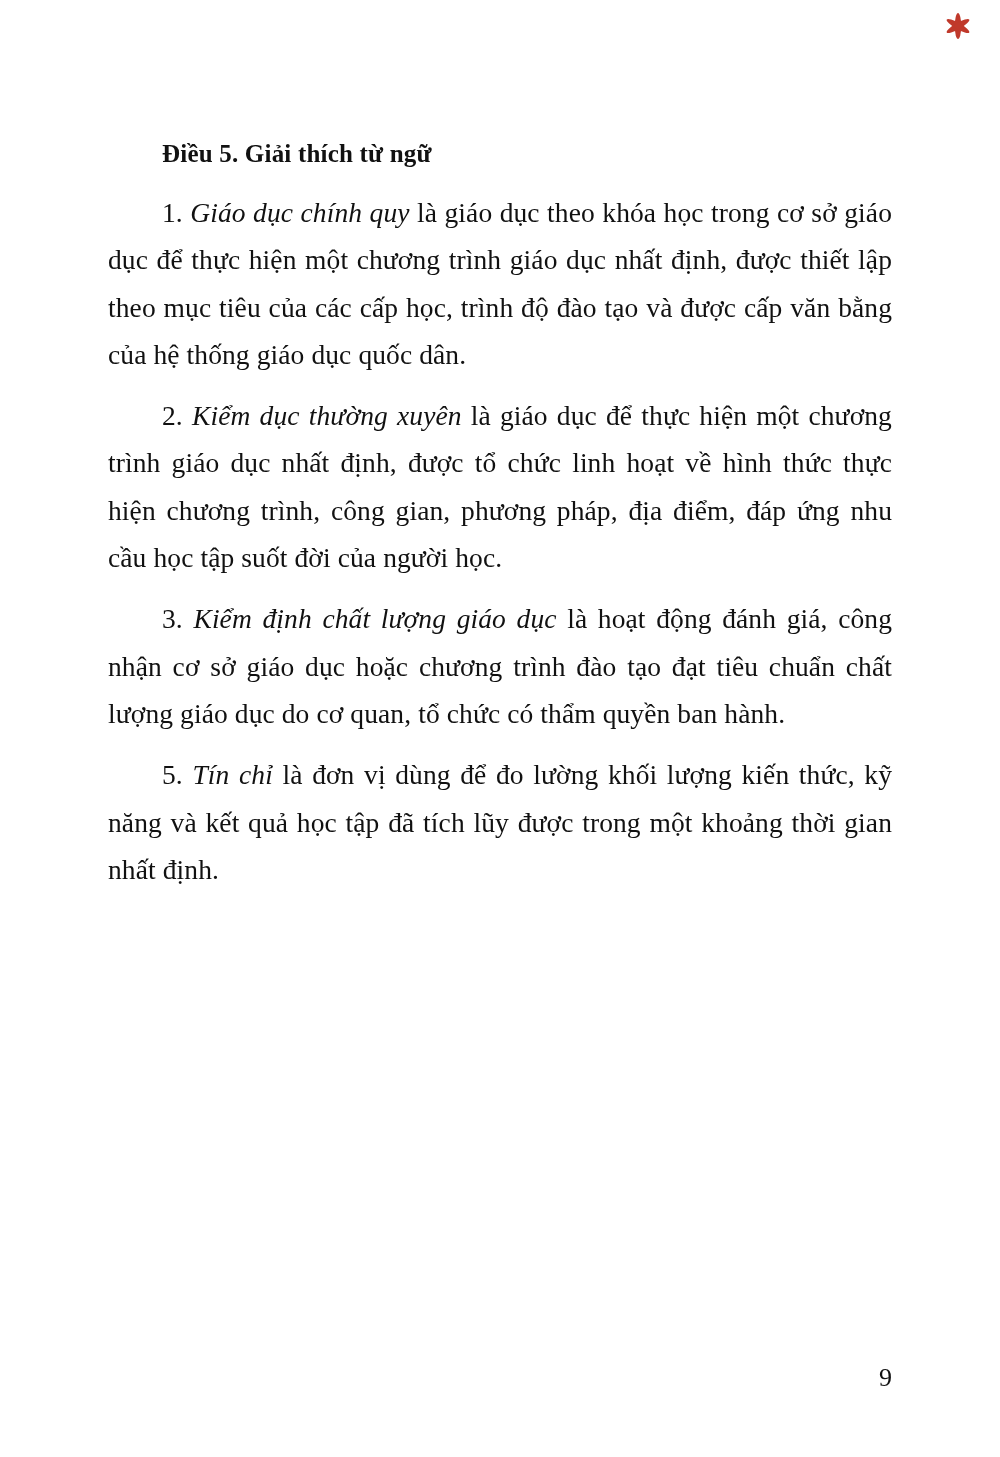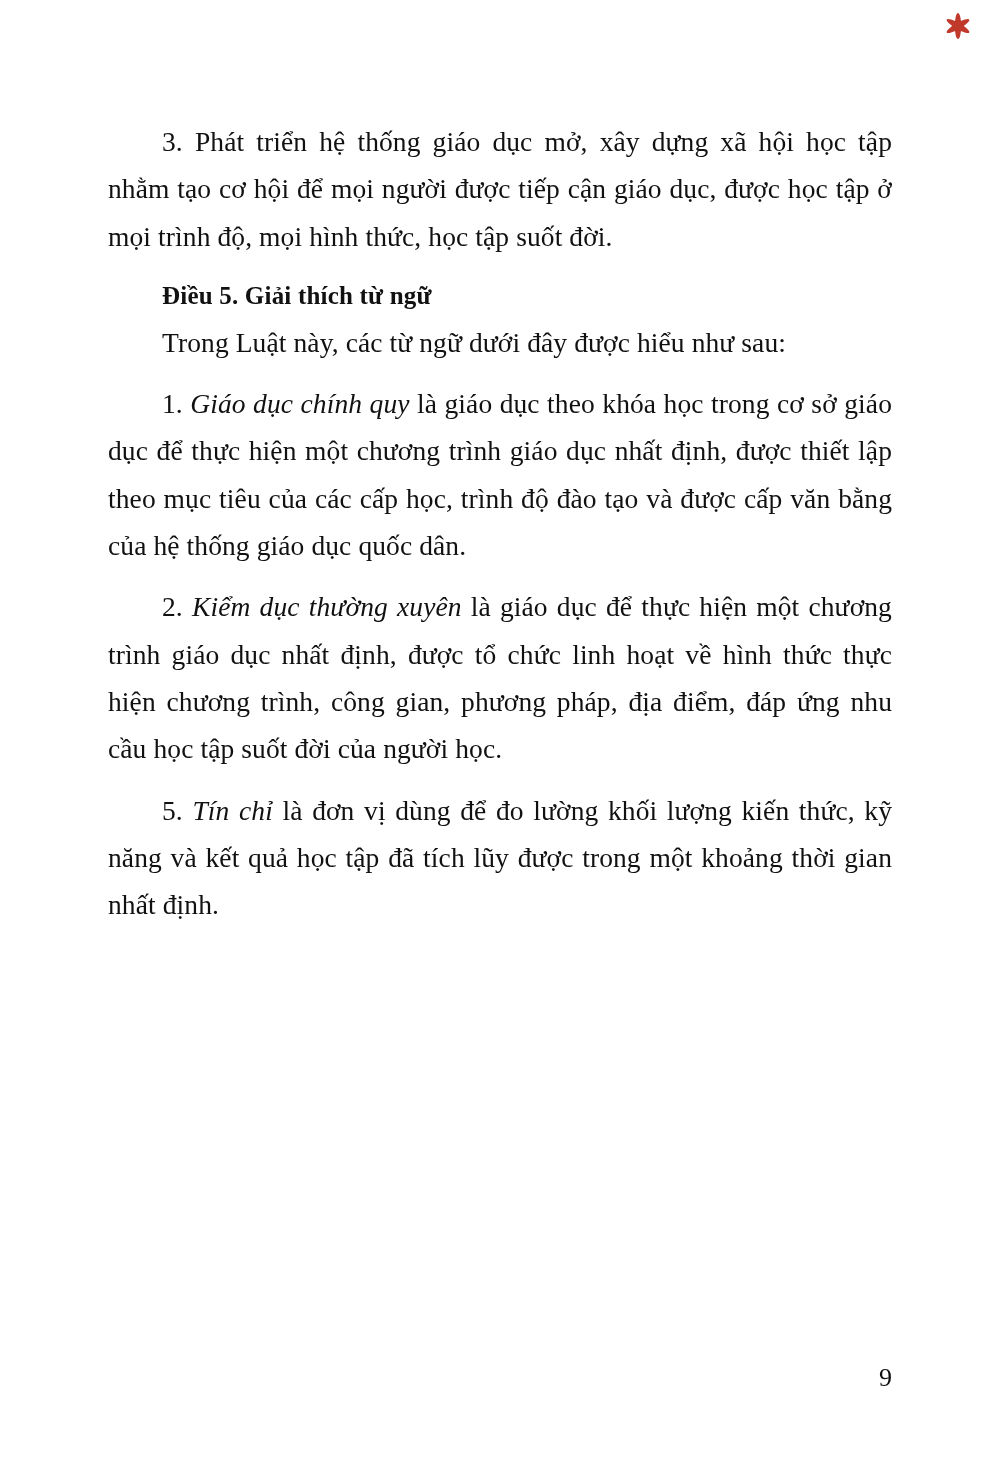--- a/index.html
+++ b/index.html
@@ -86,34 +86,35 @@
         <ellipse cx="17" cy="17" rx="3.2" ry="13"></ellipse>
         <ellipse cx="17" cy="17" rx="3.2" ry="13" transform="rotate(60 17 17)"></ellipse>
         <ellipse cx="17" cy="17" rx="3.2" ry="13" transform="rotate(120 17 17)"></ellipse>
         <circle cx="17" cy="17" r="3.4"></circle>
       </g>
     </svg>
   </div>
 
   <div class="content">
 
-    <p class="indent just">3. Phát triển hệ thống giáo dục mở, xây dựng xã hội học tập nhằm tạo cơ hội để mọi người được tiếp cận giáo dục, được học tập ở mọi trình độ, mọi hình thức, học tập suốt đời.</p>
 
     <div class="heading">Điều 5. Giải thích từ ngữ</div>
 
-    <p class="indent just">Trong Luật này, các từ ngữ dưới đây được hiểu như sau:</p>
 
     <p class="indent just para-gap">
       <span>1. </span><span class="term">Giáo dục chính quy</span><span> là giáo dục theo khóa học trong cơ sở giáo dục để thực hiện một chương trình giáo dục nhất định, được thiết lập theo mục tiêu của các cấp học, trình độ đào tạo và được cấp văn bằng của hệ thống giáo dục quốc dân.</span>
     </p>
 
     <p class="indent just para-gap">
       <span>2. </span><span class="term">Kiểm dục thường xuyên</span><span> là giáo dục để thực hiện một chương trình giáo dục nhất định, được tổ chức linh hoạt về hình thức thực hiện chương trình, công gian, phương pháp, địa điểm, đáp ứng nhu cầu học tập suốt đời của người học.</span>
     </p>
 
+    <p class="indent just para-gap">
+      <span>3. </span><span class="term">Kiểm định chất lượng giáo dục</span><span> là hoạt động đánh giá, công nhận cơ sở giáo dục hoặc chương trình đào tạo đạt tiêu chuẩn chất lượng giáo dục do cơ quan, tổ chức có thẩm quyền ban hành.</span>
+    </p>
 
 
     <p class="indent just para-gap">
       <span>5. </span><span class="term">Tín chỉ</span><span> là đơn vị dùng để đo lường khối lượng kiến thức, kỹ năng và kết quả học tập đã tích lũy được trong một khoảng thời gian nhất định.</span>
     </p>
 
   </div>
 
   <div class="page-number">9</div>
 

